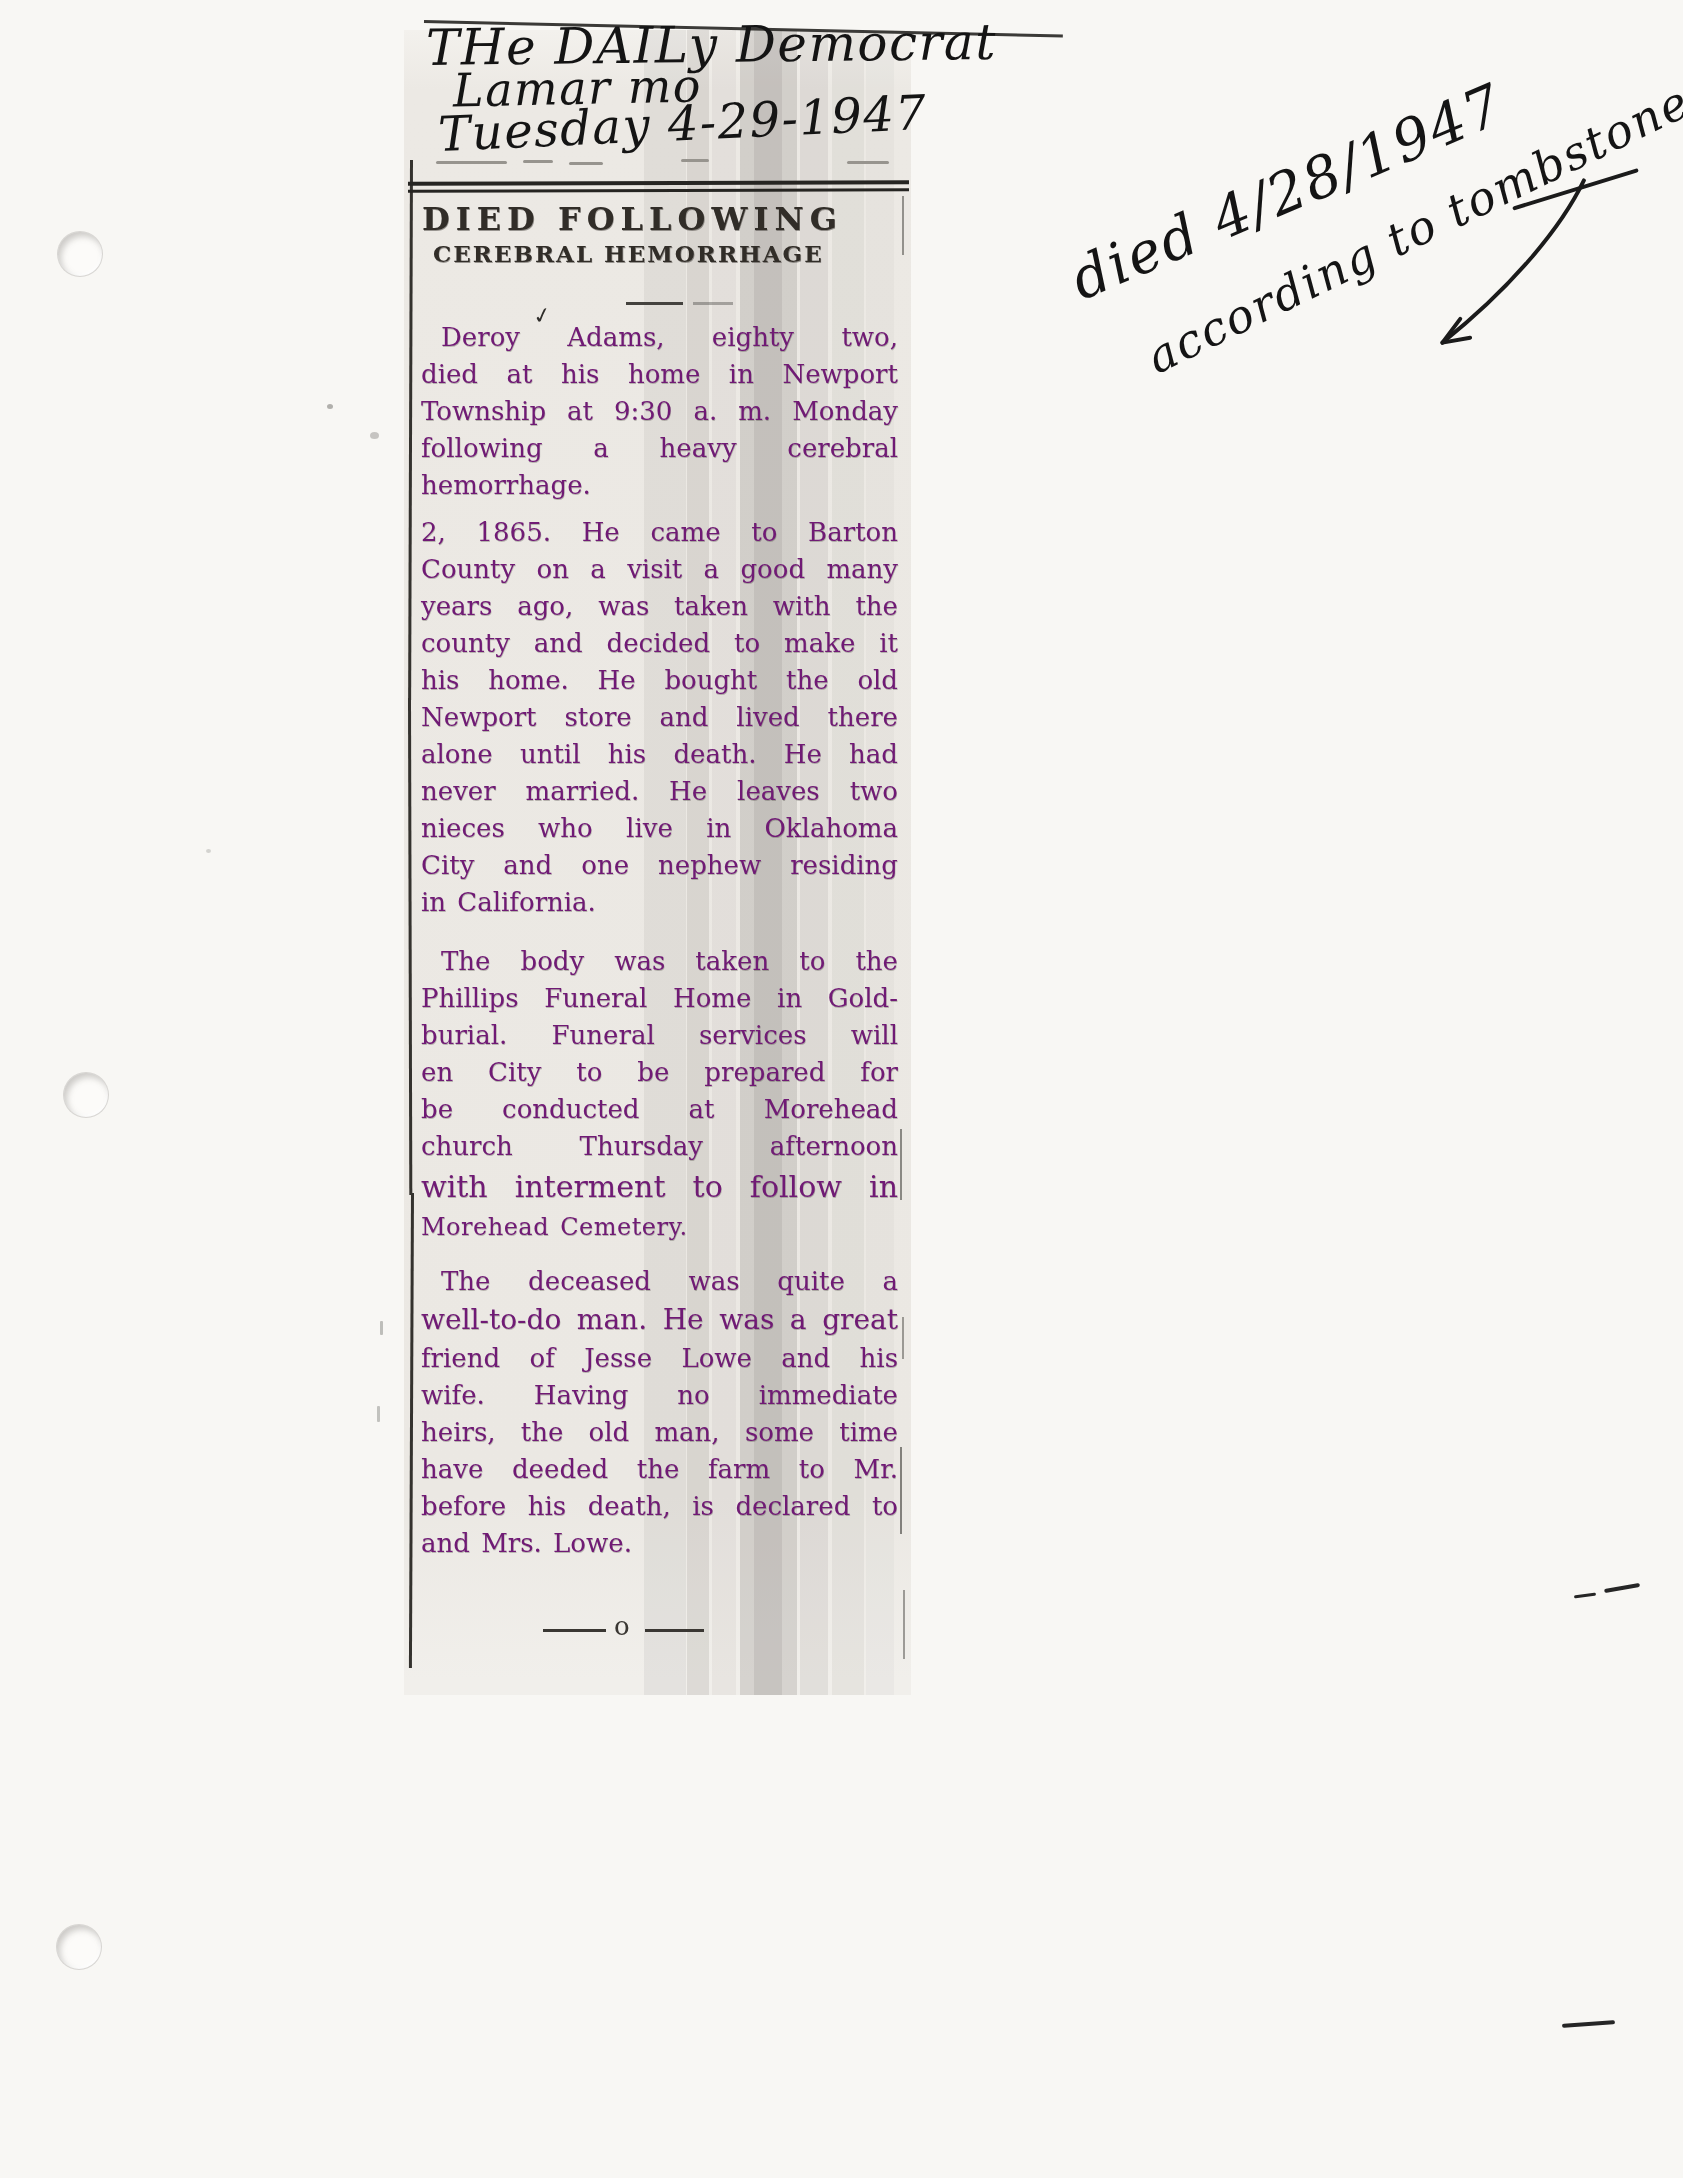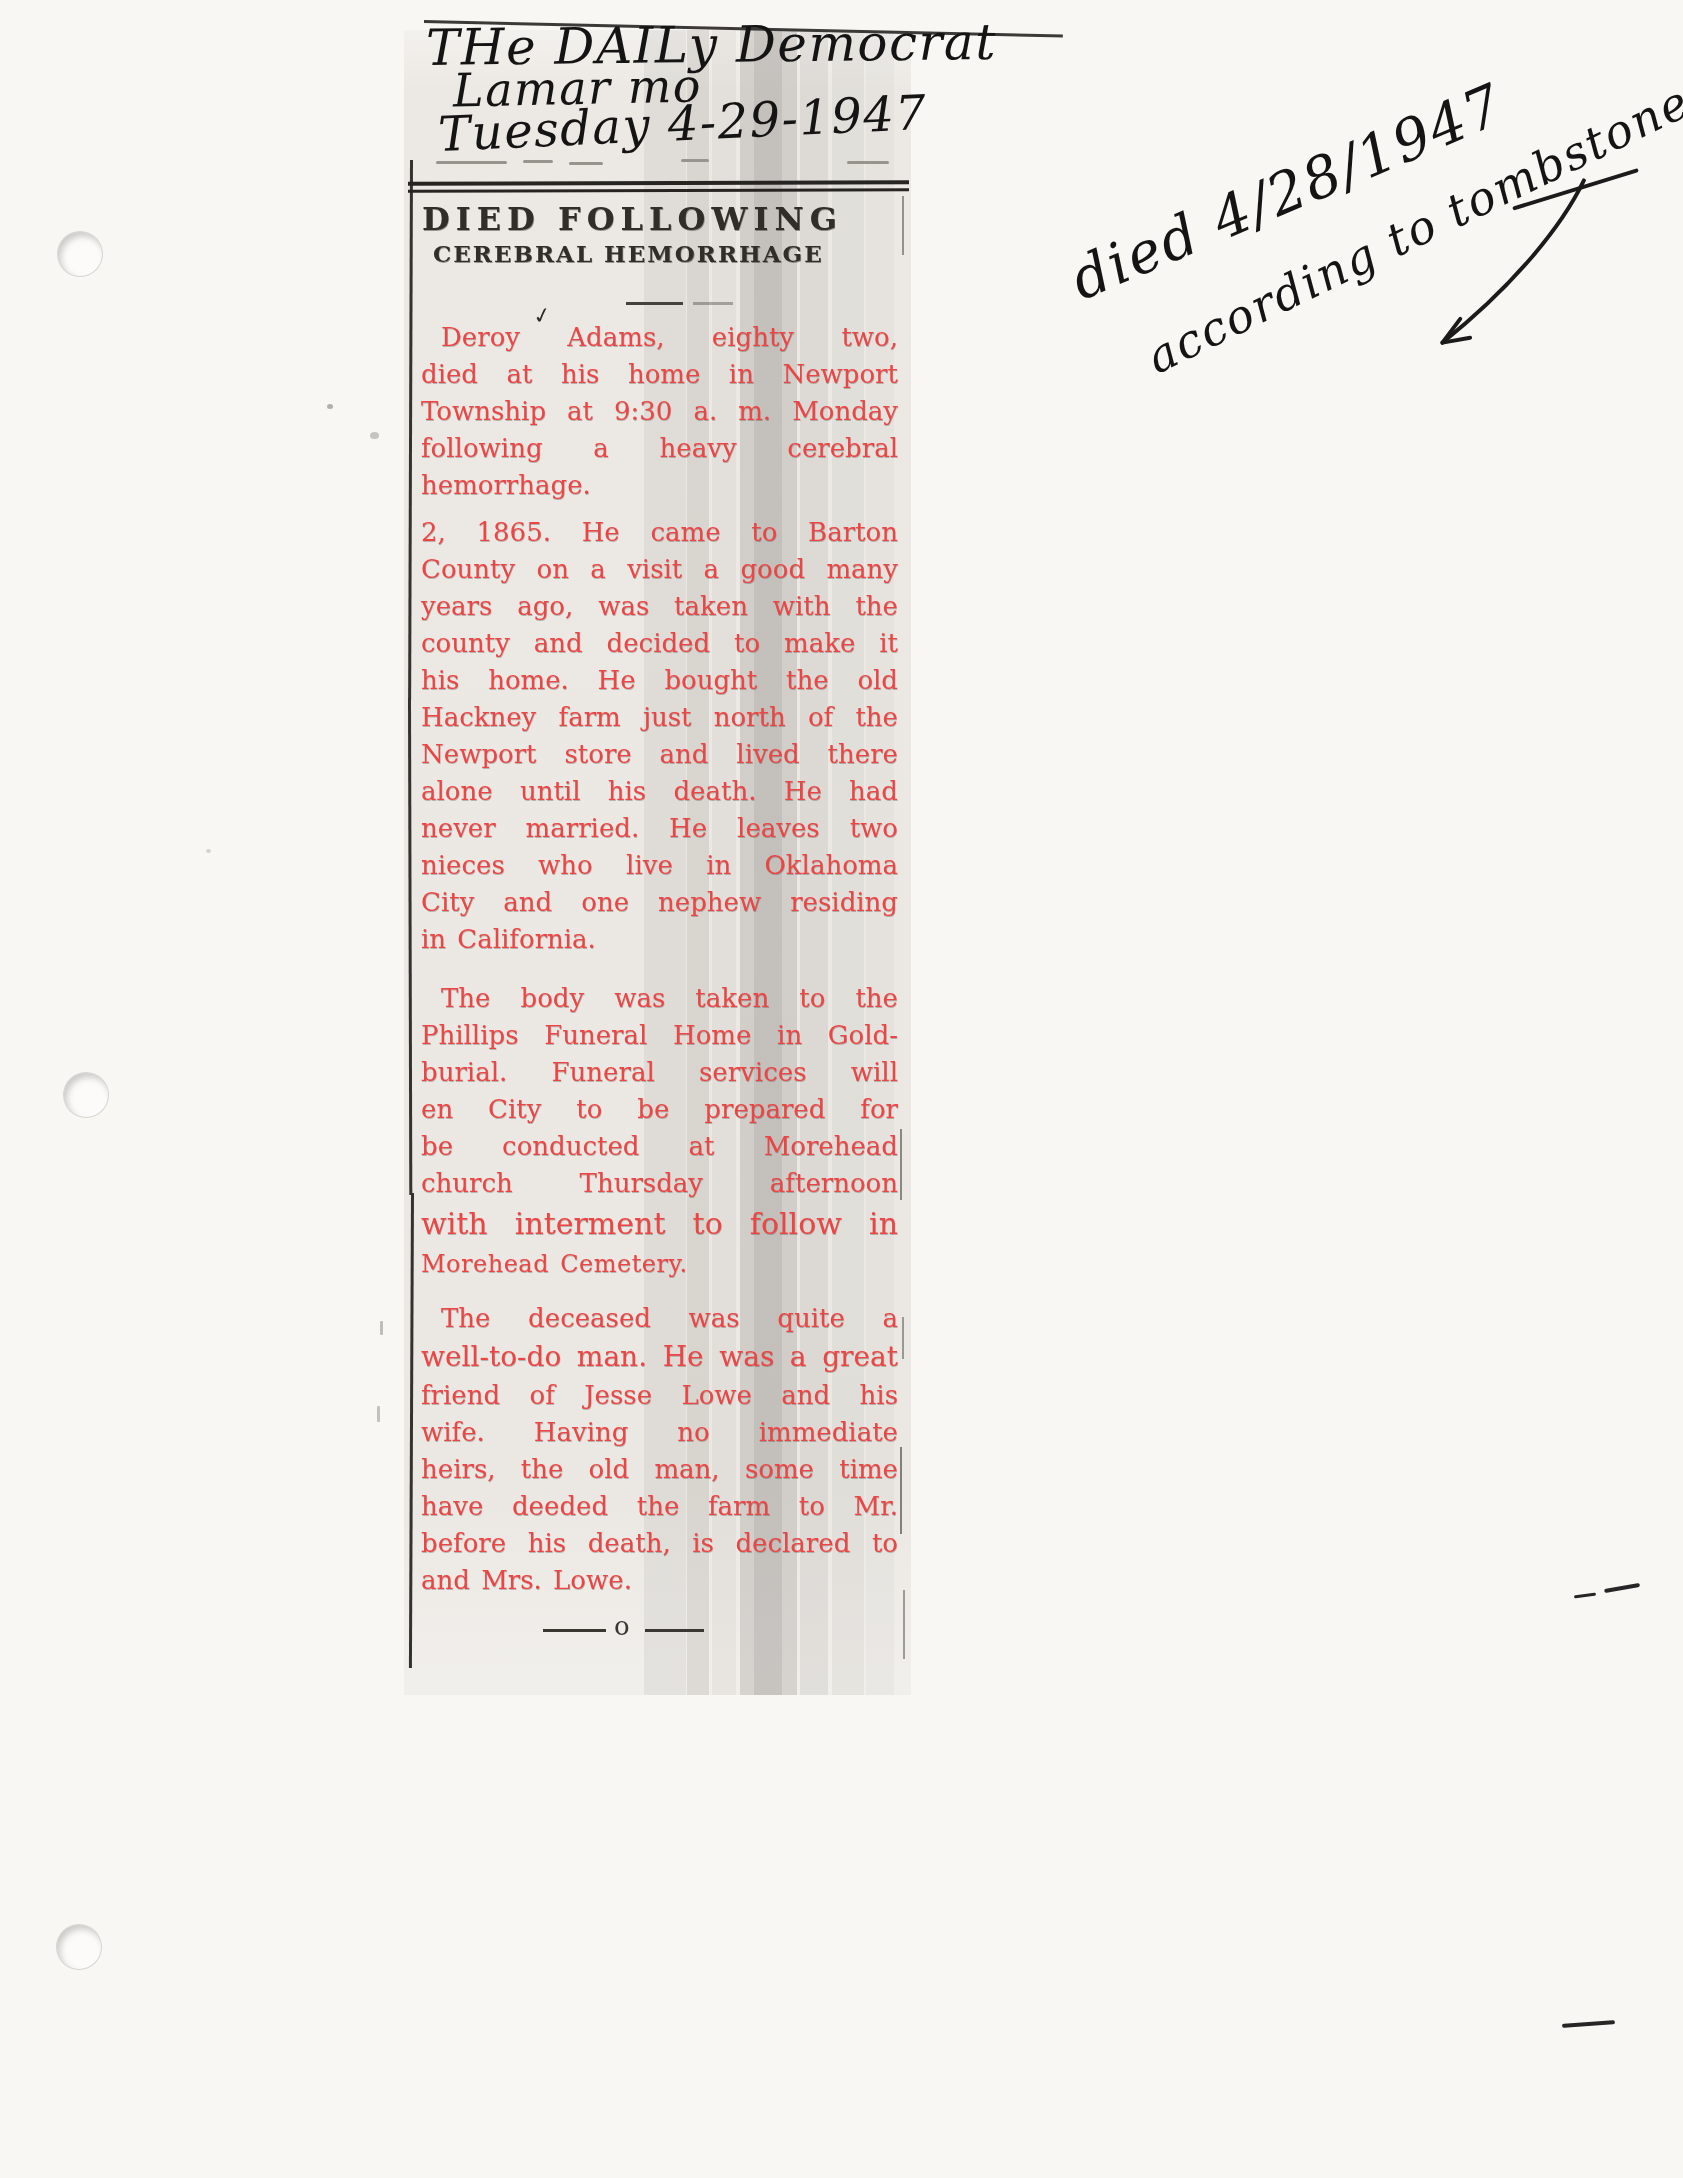--- a/index.html
+++ b/index.html
@@ -28,21 +28,21 @@
   
   .headline{
     position:absolute;font-weight:bold;color:#312d28;white-space:nowrap;
     text-shadow:0.6px 0.6px 0 rgba(49,45,40,.45);
   }
   .h1line{left:422px;top:200px;font-size:32px;letter-spacing:6px;}
   .h2line{left:433px;top:240px;font-size:23px;letter-spacing:2px;}
   .article{position:absolute;left:421px;top:319px;width:477px;}
   .para{margin:0;}
   .tline{
-    font-size:26px;line-height:37px;color:#ef4444;word-spacing:3px;
+    font-size:26px;line-height:37px;color:#701a75;word-spacing:3px;
     text-align:justify;text-align-last:justify;
     text-shadow:0.5px 0.5px 0 rgba(58,55,51,.30);
   }
   .tline.first{text-indent:20px;}
   .tline.last{text-align-last:left;}
   .tline.big{font-size:30px;line-height:44px;}
   .tline.smaller{font-size:24px;line-height:36px;letter-spacing:0.5px;}
   .tline.wide{font-size:28px;line-height:40px;}
   .mt1{margin-top:10px;} .mt2{margin-top:22px;} .mt3{margin-top:18px;}
   .enddiv{position:absolute;}
@@ -128,21 +128,20 @@
         <div class="tline">Township at 9:30 a. m. Monday</div>
         <div class="tline">following a heavy cerebral</div>
         <div class="tline last">hemorrhage.</div>
       </div>
       <div class="para mt1">
         <div class="tline">2, 1865.  He came to Barton</div>
         <div class="tline">County on a visit a good many</div>
         <div class="tline">years ago, was taken with the</div>
         <div class="tline">county and decided to make it</div>
         <div class="tline">his home.  He bought the old</div>
-        <div class="tline">Hackney farm just north of the</div>
         <div class="tline">Newport store and lived there</div>
         <div class="tline">alone until his death.  He had</div>
         <div class="tline">never married.  He leaves two</div>
         <div class="tline">nieces who live in Oklahoma</div>
         <div class="tline">City and one nephew residing</div>
         <div class="tline last">in California.</div>
       </div>
       <div class="para mt2">
         <div class="tline first">The body was taken to the</div>
         <div class="tline">Phillips Funeral Home in Gold-</div>

